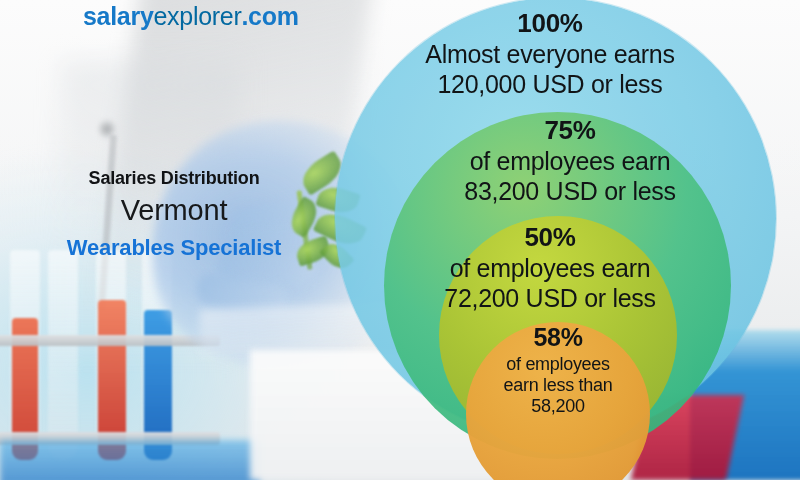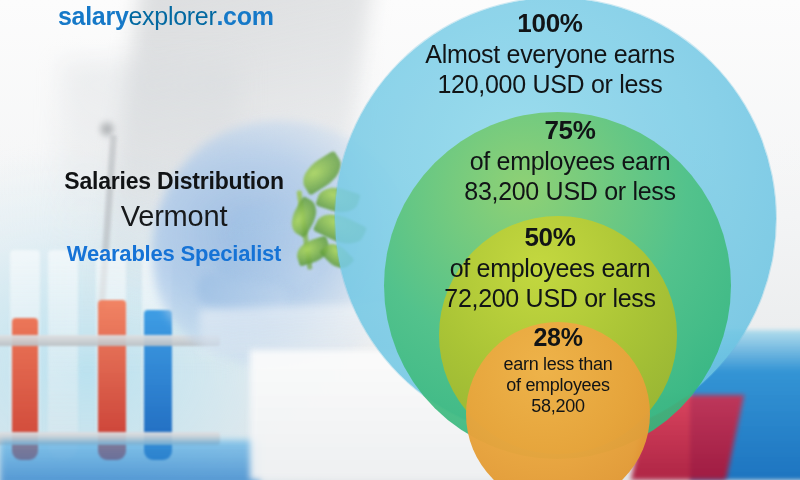--- a/index.html
+++ b/index.html
@@ -159,31 +159,31 @@
     background: linear-gradient(180deg, rgba(255,255,255,0.32) 0%, rgba(255,255,255,0.06) 35%, rgba(255,255,255,0.0) 60%);
     pointer-events: none;
   }
 
   
   .logo {
     position: absolute; left: 58px; top: 2px;
     font-size: 25px; font-weight: 700; letter-spacing: -0.3px;
     white-space: nowrap;
   }
-  .logo .lg-salary { color: #1679c8; }
+  .logo .lg-salary { color: #1679c8; margin-left: 25px; }
   .logo .lg-explorer { color: #0369a1; font-weight: 400; }
   .logo .lg-com { color: #1679c8; }
 
   
   .left-block {
     position: absolute; left: 24px; top: 168px; width: 300px;
     text-align: center;
   }
   .ttl-main {
-    font-size: 23px; font-weight: 700; color: #111315; line-height: 1.16;
+    font-size: 18px; font-weight: 700; color: #111315; line-height: 1.16;
     letter-spacing: -0.2px;
   }
   .ttl-region {
     font-size: 29px; font-weight: 400; color: #17191b; line-height: 1.5;
     letter-spacing: -0.2px;
   }
   .ttl-job {
     font-size: 22px; font-weight: 700; color: #1673d6; line-height: 1.45;
     letter-spacing: -0.2px;
   }
@@ -311,20 +311,20 @@
       <span class="ln">83,200 USD or less</span>
     </div>
 
     <div class="clabel l50">
       <span class="pct">50%</span>
       <span class="ln">of employees earn</span>
       <span class="ln">72,200 USD or less</span>
     </div>
 
     <div class="clabel l25">
-      <span class="pct">28%</span>
+      <span class="pct">58%</span>
+      <span class="ln">of employees</span>
       <span class="ln">earn less than</span>
-      <span class="ln">of employees</span>
       <span class="ln">58,200</span>
     </div>
   </div>
 
 </div>
 
 </body></html>

